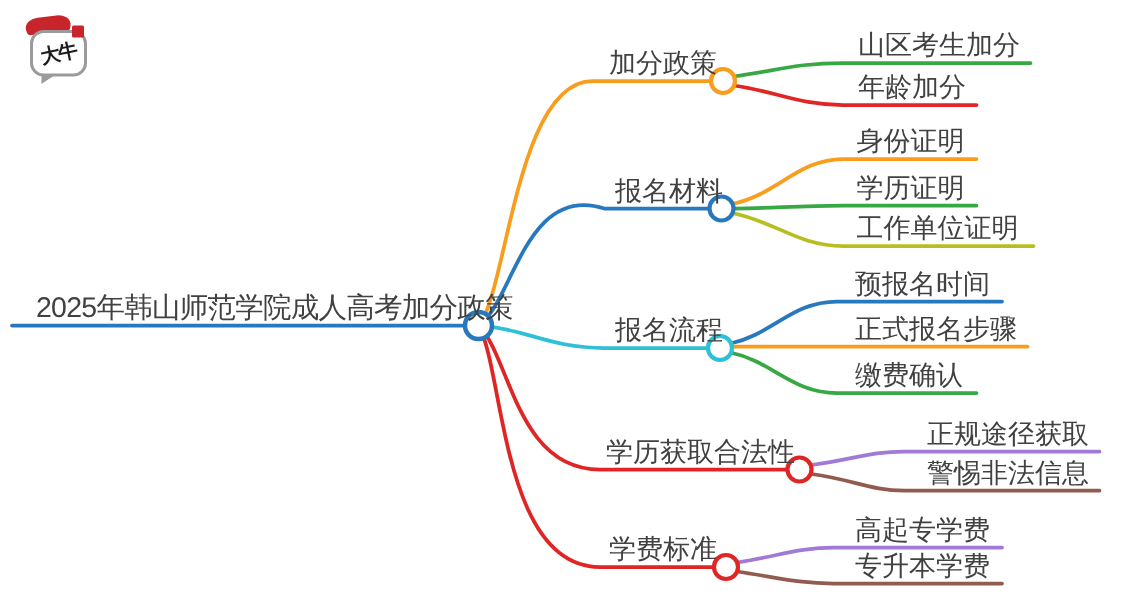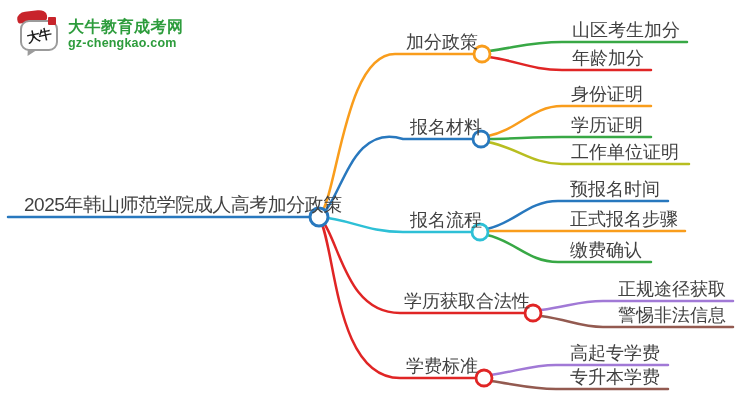--- a/index.html
+++ b/index.html
@@ -42,24 +42,20 @@
 <body>
 
 <div class="logo">
   <div class="logo-mark">
     <div class="red-arc"></div>
     <div class="bubble-tail"></div>
     <div class="bubble">
       <span class="bubble-text">大牛</span>
     </div>
     <div class="red-seal"></div>
-  </div>
-  <div class="logo-text">
-    <div class="brand-name">大牛教育成考网</div>
-    <div class="brand-domain">gz-chengkao.com</div>
   </div>
 </div>
 
 <svg class="map-svg" width="750" height="410" viewBox="0 0 750 410">
 
   <g fill="none" stroke-width="2.5" stroke-linecap="round">
 
     <path d="M8,217 H310" stroke="#2878be"></path>
 
     <path d="M319,217 C338,196 344,54 395,54 H474" stroke="#f99d1c"></path>

